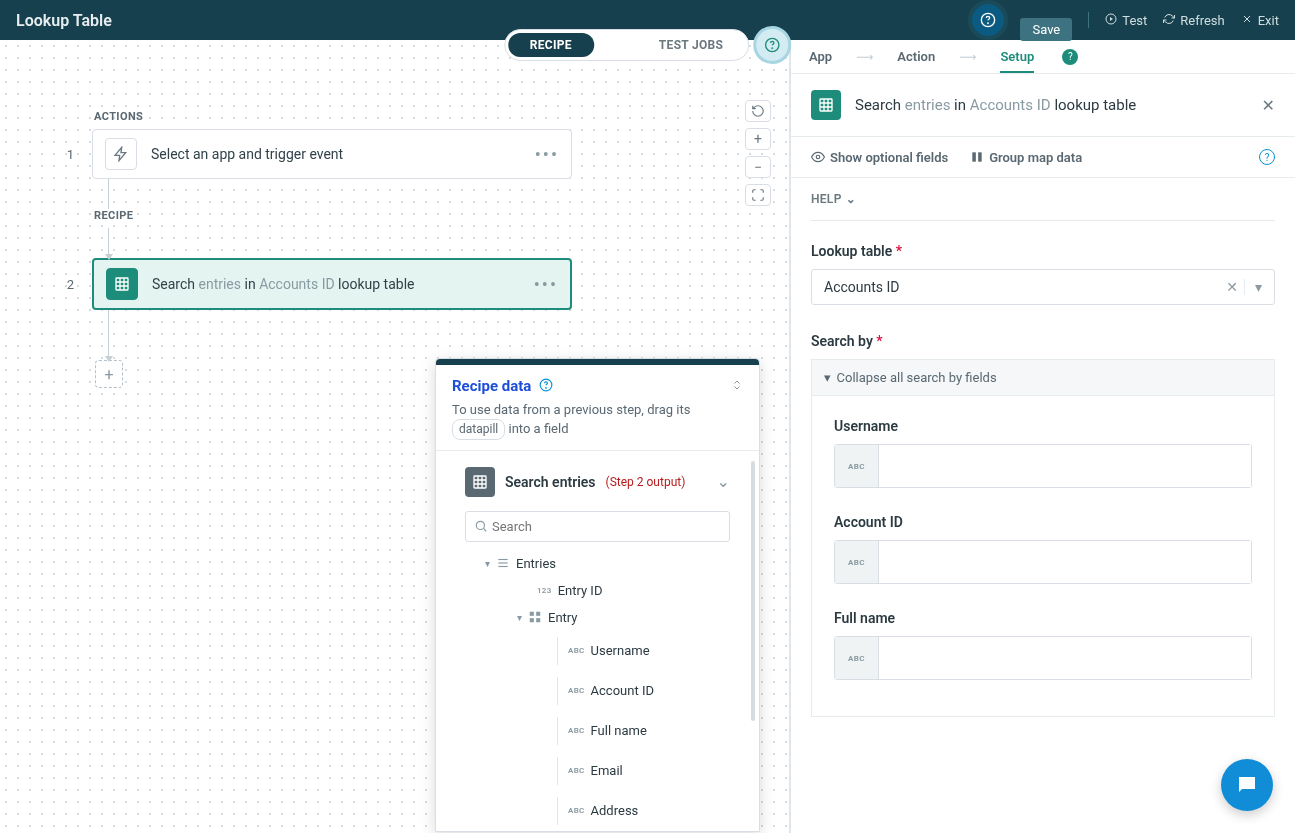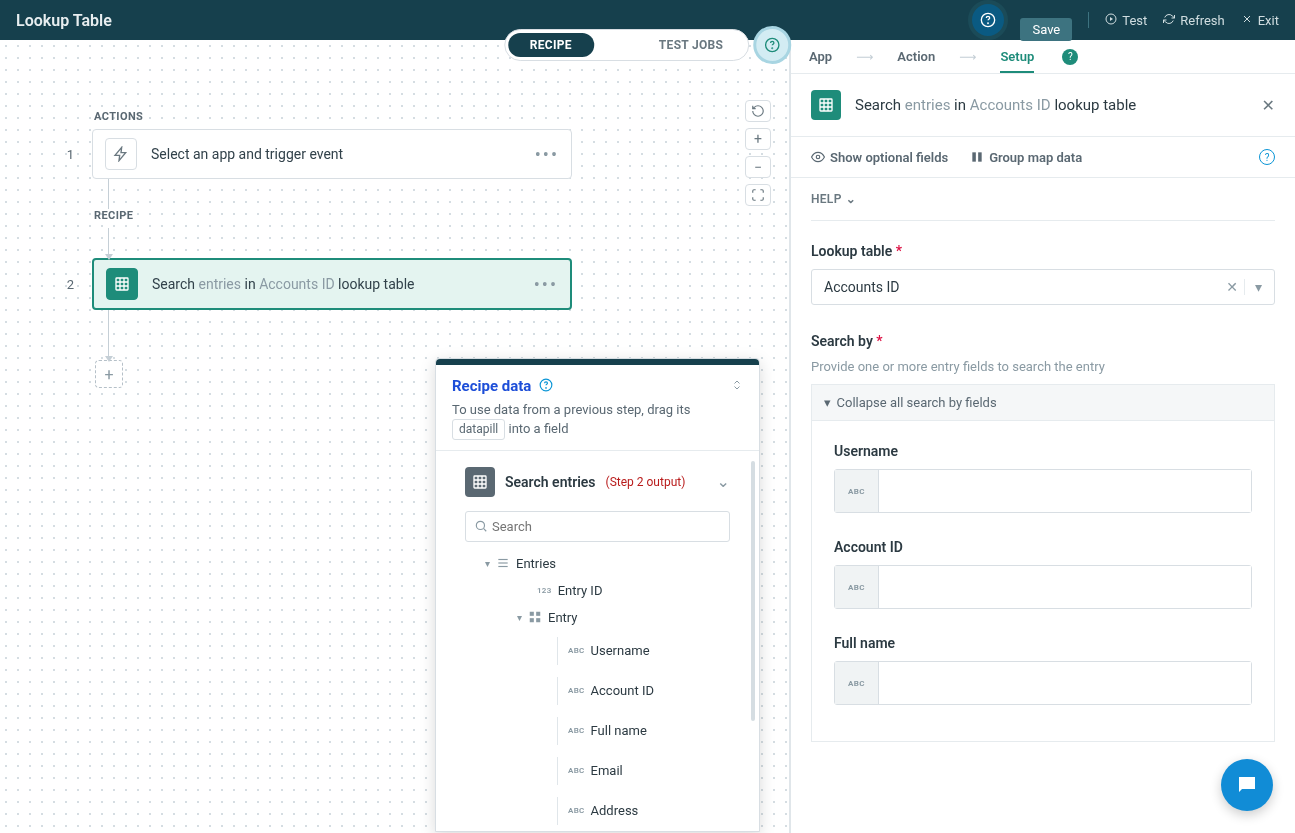--- a/index.html
+++ b/index.html
@@ -48,21 +48,21 @@
 
 
 .recipe-panel { position: absolute; top: 318px; left: 435px; width: 325px; background: #fff; border: 1px solid #d8dee3; border-radius: 4px 4px 0 0; box-shadow: 0 4px 16px rgba(0,0,0,0.15); }
 .recipe-panel .bar { height: 6px; background: #16404d; border-radius: 4px 4px 0 0; }
 .recipe-panel .head { padding: 12px 16px 10px; }
 .recipe-panel .head .ttl-row { display: flex; align-items: center; gap: 8px; }
 .recipe-panel .head .ttl { font-size: 15px; font-weight: 700; color: #1d4ed8; }
 .recipe-panel .head .help-icon { color: #0a95d6; font-size: 13px; }
 .recipe-panel .head .drag-handle { margin-left: auto; color: #8a9aa3; font-size: 13px; cursor:move; }
 .recipe-panel .desc { font-size: 13px; color: #5a6872; margin-top: 6px; line-height: 1.4; }
-.recipe-panel .desc .pill { display: inline-block; border: 1px solid #d8dee3; border-radius: 3px; padding: 1px 6px; font-size: 12px; }
+.recipe-panel .desc .pill { display: inline-block; border: 1px solid #d8dee3; border-radius: 8px; padding: 1px 6px; font-size: 12px; }
 .recipe-panel .body { border-top: 1px solid #e6ebee; padding: 10px 29px 0; max-height: 430px; overflow:hidden; position:relative;}
 .recipe-panel .scroll-ind { position:absolute; right:4px; top:10px; width:4px; height:260px; background:#d5dde2; border-radius:2px;}
 .step-output-row { display: flex; align-items: center; gap: 10px; padding: 6px 0; }
 .step-output-row .ico { width: 30px; height: 30px; background: #5a6872; border-radius: 4px; display:flex; align-items:center; justify-content:center; color:#fff; }
 .step-output-row .lbl { font-size: 14px; color: #2c3a42; font-weight:600; }
 .step-output-row .sub { font-size: 12px; color: #b91c1c; }
 .step-output-row .chev { margin-left:auto; color:#8a9aa3; cursor:pointer; }
 .search-box { margin: 8px 0; display:flex; align-items:center; border:1px solid #d8dee3; border-radius:3px; padding:5px 8px; }
 .search-box input { border:none; outline:none; flex:1; font-size:13px; }
 .tree { font-size: 13px; color: #2c3a42; }
@@ -369,21 +369,20 @@
       </label>
       <div class="select-box">
         <span>Accounts ID</span>
         <span class="clr">✕</span>
         <span class="dd">▾</span>
       </div>
 
       <label class="field-label">
         <span>Search by</span> <span class="req">*</span>
       </label>
-      <div class="hint">Provide one or more entry fields to search the entry</div>
       <div class="collapse-bar">
         <span>▾</span>
         <span>Collapse all search by fields</span>
       </div>
       <div class="search-fields">
         <label class="sf-label">Username</label>
         <div class="sf-input-row">
           <div class="tag">ABC</div>
           <textarea style=""></textarea>
         </div>

